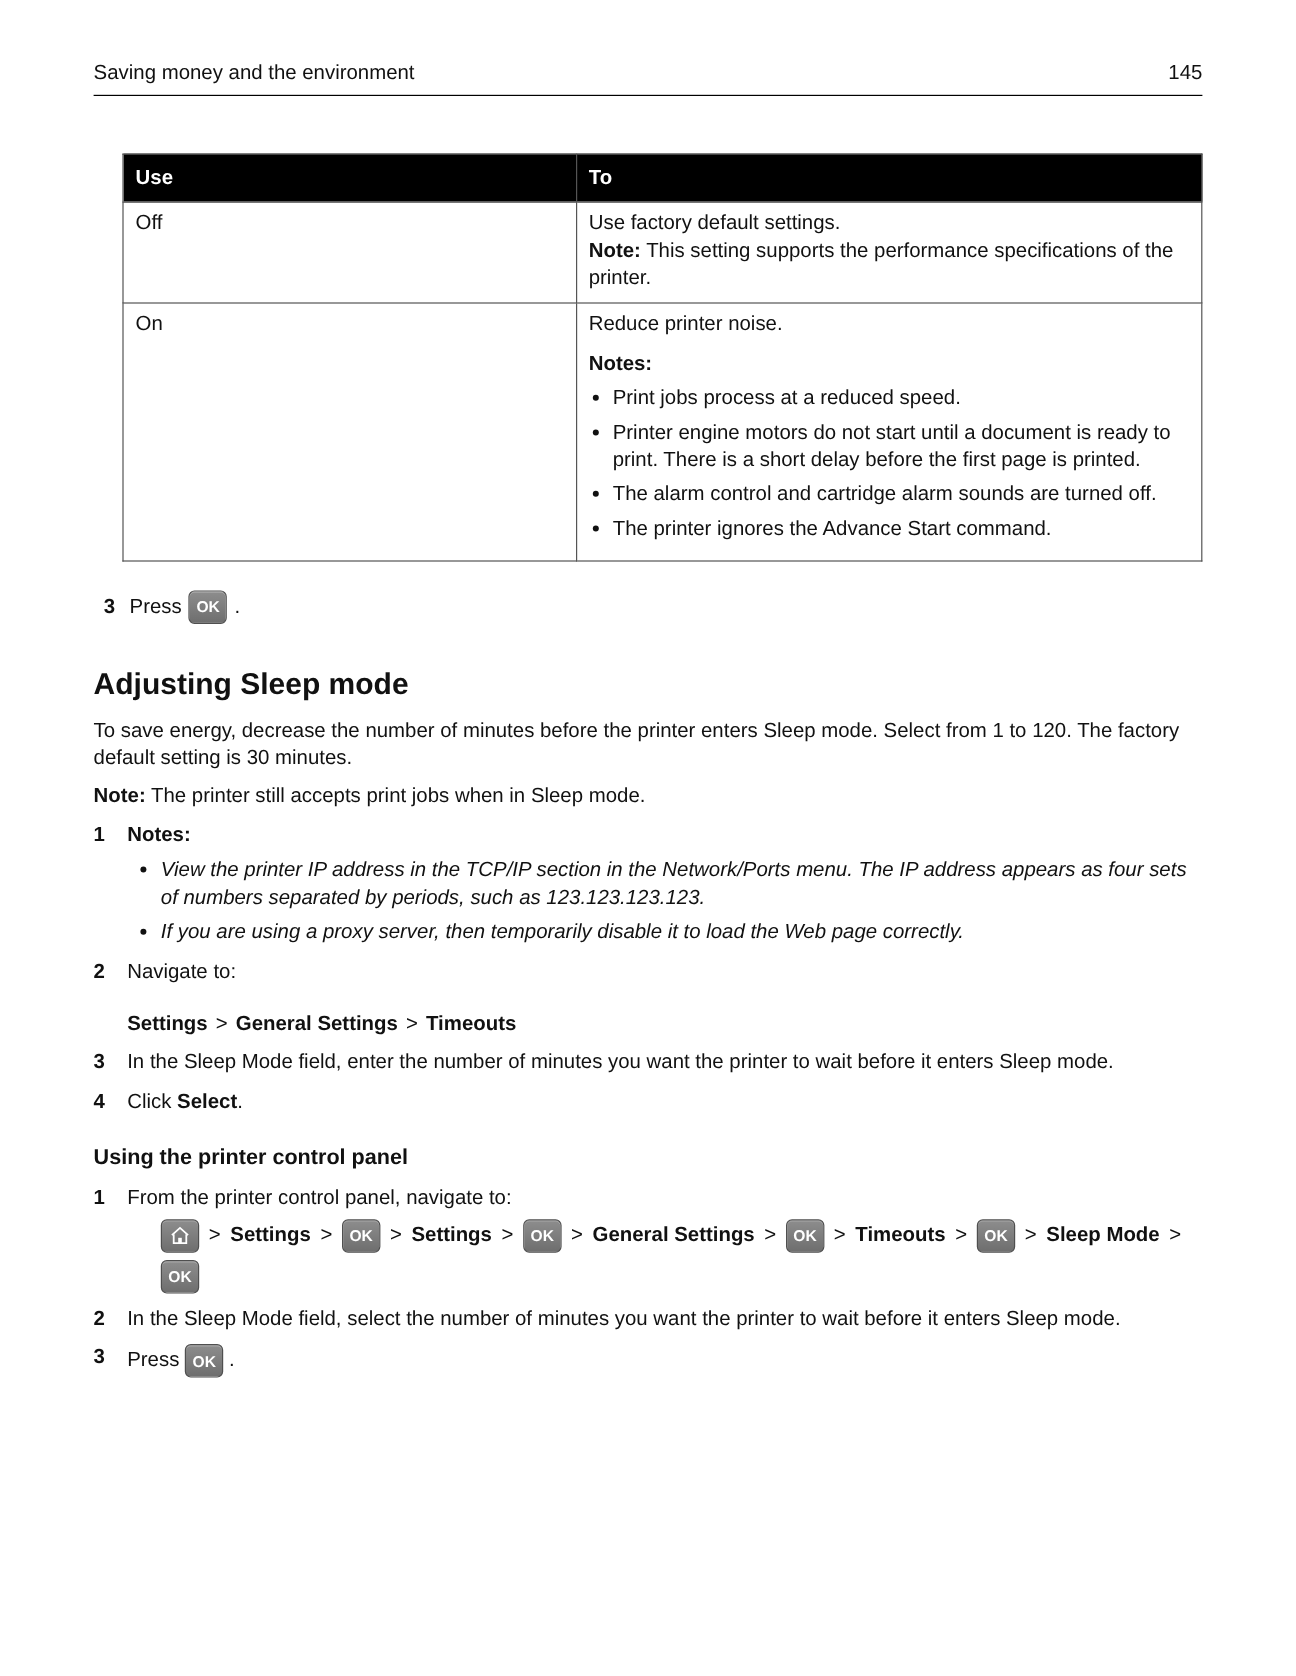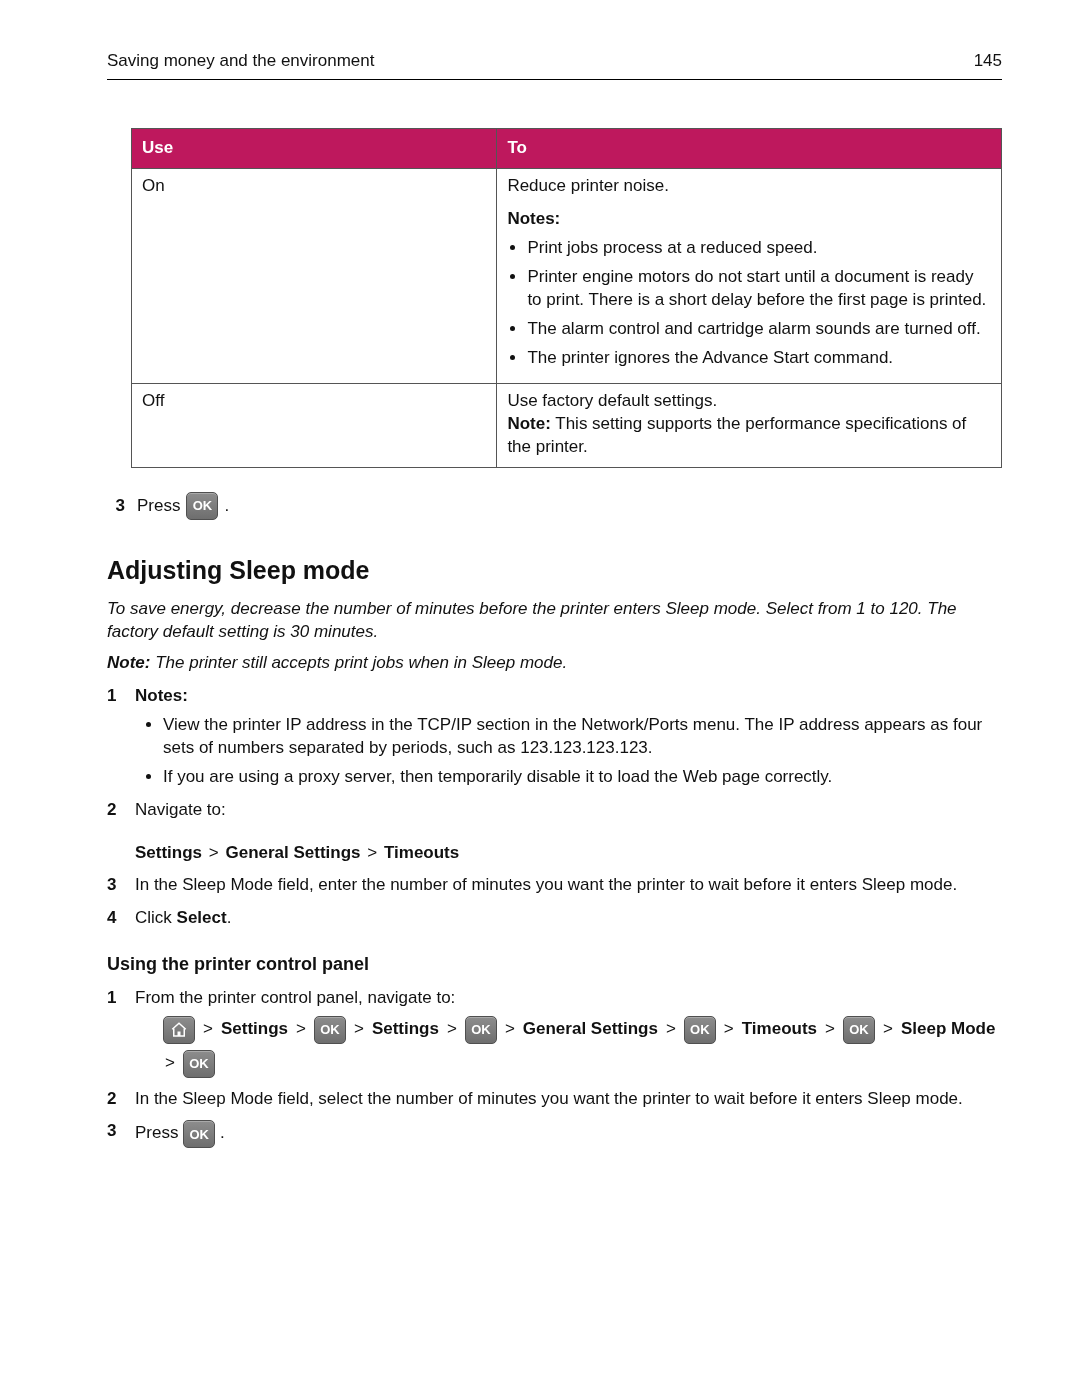--- a/index.html
+++ b/index.html
@@ -8,21 +8,21 @@
     background: #fff;
     font-family: "Segoe UI", "Helvetica Neue", Arial, sans-serif;
     color: #111;
     font-size: 17px;
     line-height: 1.35;
   }
   .page {
     width: 1080px;
     min-height: 1397px;
     box-sizing: border-box;
-    padding: 50px 78px 60px 107px;
+    padding: 50px 78px 60px 78px;
     position: relative;
   }
   .hdr {
     display: flex;
     justify-content: space-between;
     font-size: 17px;
     border-bottom: 1px solid #000;
     padding-bottom: 6px;
     margin-bottom: 48px;
   }
@@ -33,21 +33,21 @@
     width: calc(100% - 24px);
   }
   .tbl th, .tbl td {
     border: 1px solid #555;
     text-align: left;
     vertical-align: top;
     padding: 6px 10px 8px 10px;
     font-size: 17px;
   }
   .tbl th {
-    background: #be185d;
+    background: #000000;
     color: #fff;
     font-weight: 600;
     padding-top: 8px;
     padding-bottom: 8px;
   }
   .tbl td:first-child { width: 42%; }
   .notes-label { font-weight: 600; margin: 10px 0 6px 0; }
   ul.notes {
     margin: 2px 0 2px 20px;
     padding: 0;
@@ -93,21 +93,21 @@
   h2.section {
     font-size: 25px;
     font-weight: 700;
     margin: 34px 0 10px 0;
   }
   h3.sub {
     font-size: 18px;
     font-weight: 700;
     margin: 22px 0 8px 0;
   }
-  p.body { margin: 8px 0; font-style: italic; }
+  p.body { margin: 8px 0; }
   .bold { font-weight: 700; }
   ol.steps {
     list-style: none;
     padding: 0;
     margin: 6px 0 0 0;
     counter-reset: step;
   }
   ol.steps > li {
     counter-increment: step;
     margin: 10px 0 10px 0;
@@ -124,21 +124,21 @@
   .sub-notes {
     margin-top: 8px;
     padding-left: 0;
   }
   .sub-notes .notes-label { margin-left: 0; }
   .sub-notes ul {
     list-style: disc;
     margin: 4px 0 4px 28px;
     padding: 0;
   }
-  .sub-notes ul li { margin: 6px 0; }
+  .sub-notes ul li { margin: 6px 0; font-style: italic; }
   .crumb-line {
     display: flex;
     flex-wrap: wrap;
     align-items: center;
     gap: 6px;
     margin: 6px 0 6px 28px;
   }
   .gt { padding: 0 2px; }
   .nav-bold { font-weight: 700; }
 </style>
@@ -153,42 +153,42 @@
   </div>
 
   <table class="tbl">
     <thead>
       <tr>
         <th>Use</th>
         <th>To</th>
       </tr>
     </thead>
     <tbody>
+      <tr>
+        <td>Off</td>
+        <td>
+          <div>Use factory default settings.</div>
+          <div>
+            <span class="bold">Note:</span><span> This setting supports the performance specifications of the printer.</span>
+          </div>
+        </td>
+      </tr>
       <tr>
         <td>On</td>
         <td>
           <div>Reduce printer noise.</div>
           <div class="notes-label">Notes:</div>
           <ul class="notes">
             <li>Print jobs process at a reduced speed.</li>
             <li>Printer engine motors do not start until a document is ready to print. There is a short delay before the first page is printed.</li>
             <li>The alarm control and cartridge alarm sounds are turned off.</li>
             <li>The printer ignores the Advance Start command.</li>
           </ul>
         </td>
       </tr>
-      <tr>
-        <td>Off</td>
-        <td>
-          <div>Use factory default settings.</div>
-          <div>
-            <span class="bold">Note:</span><span> This setting supports the performance specifications of the printer.</span>
-          </div>
-        </td>
-      </tr>
     </tbody>
   </table>
 
   <div class="step-row">
     <span class="step-num">3</span>
     <span>Press </span>
     <span class="ok-btn">OK</span>
     <span>.</span>
   </div>
 

